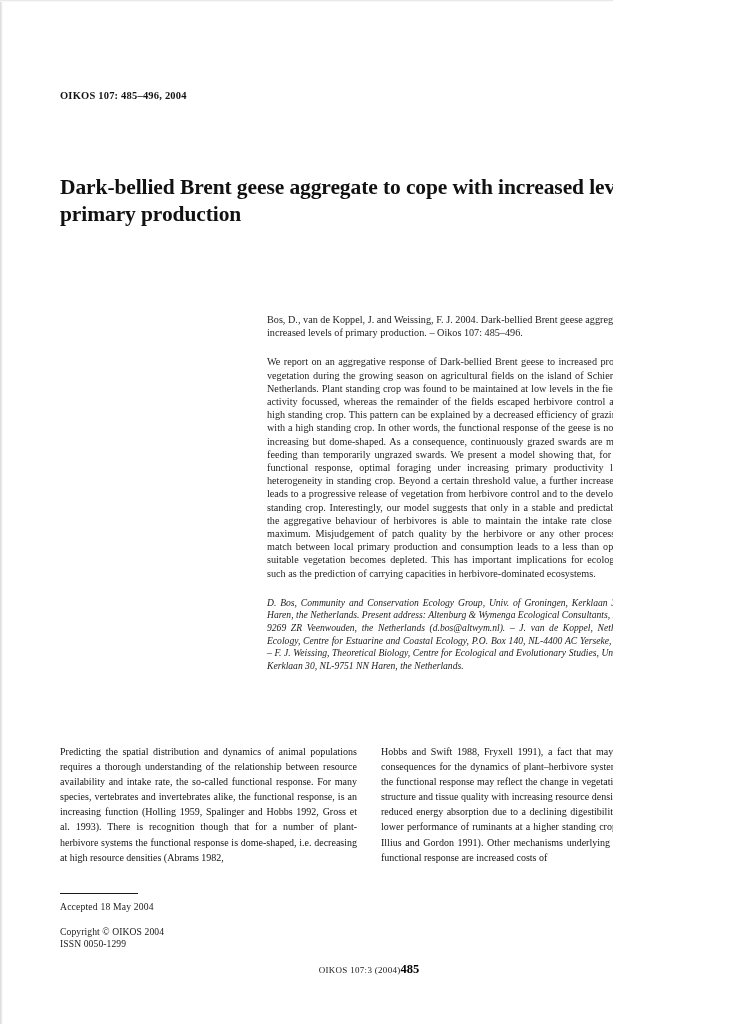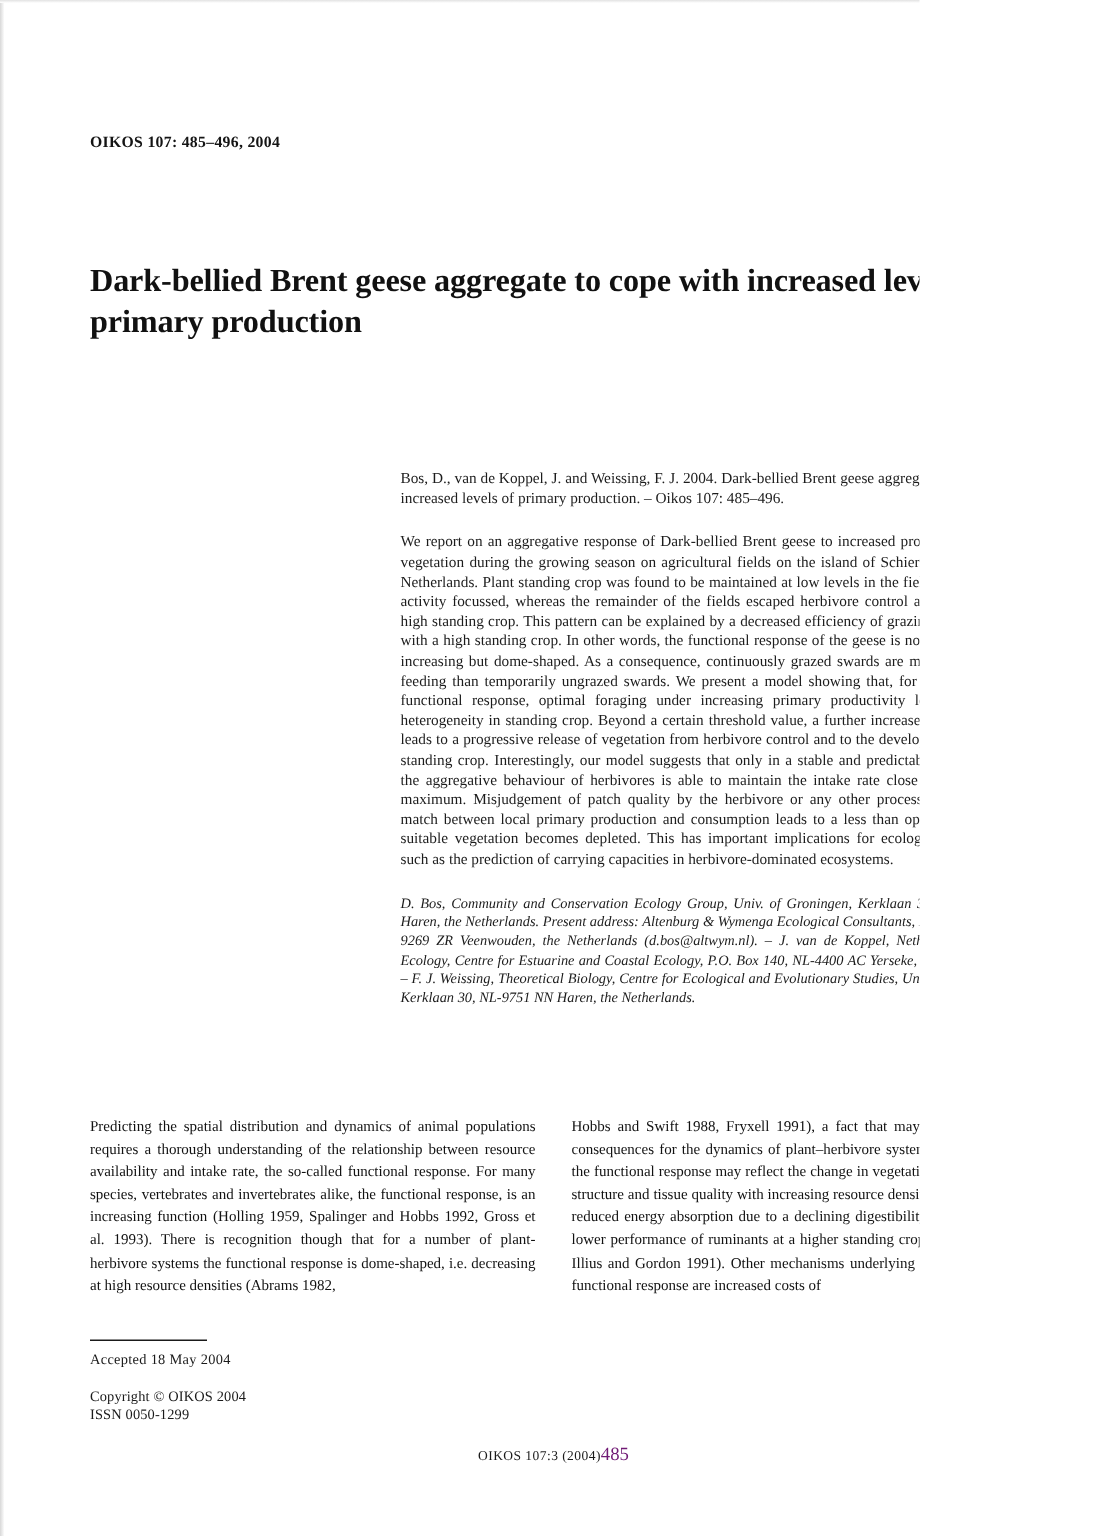--- a/index.html
+++ b/index.html
@@ -150,21 +150,22 @@
     justify-content: center;
     align-items: baseline;
   }
   .footer-left {
     font-size: 9px;
     letter-spacing: 0.3px;
     color: #1a1a1a;
   }
   .footer-right {
     font-size: 12.5px;
-    color: #701a75;
+    color: #000000;
+    font-weight: bold;
   }
 </style>
 </head>
 <body>
 
 <div class="page">
 
   <div class="edge-left"></div>
   <div class="edge-top"></div>
 

